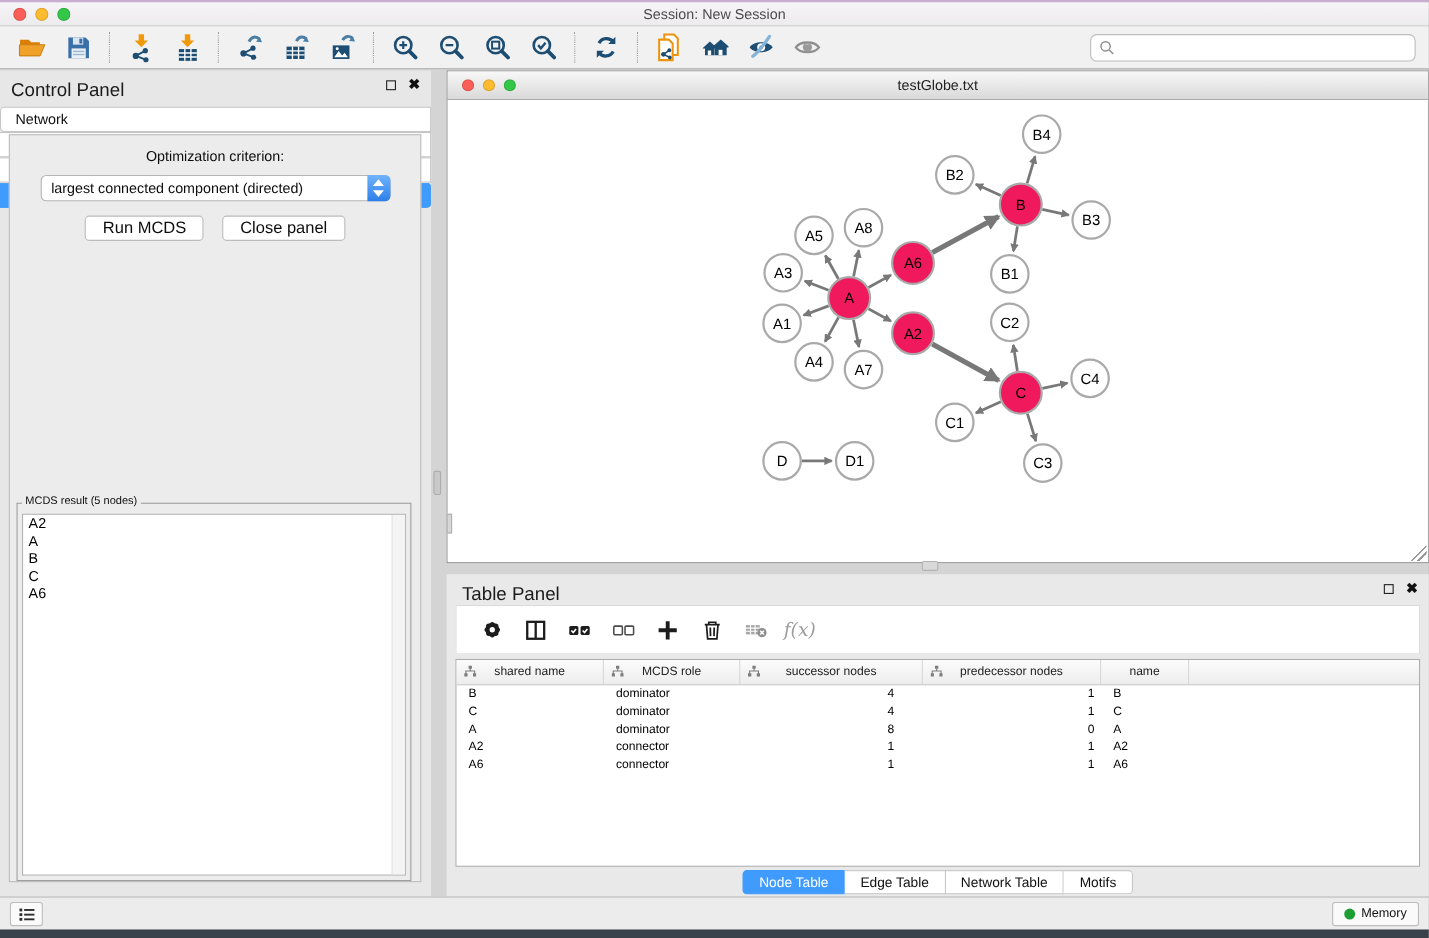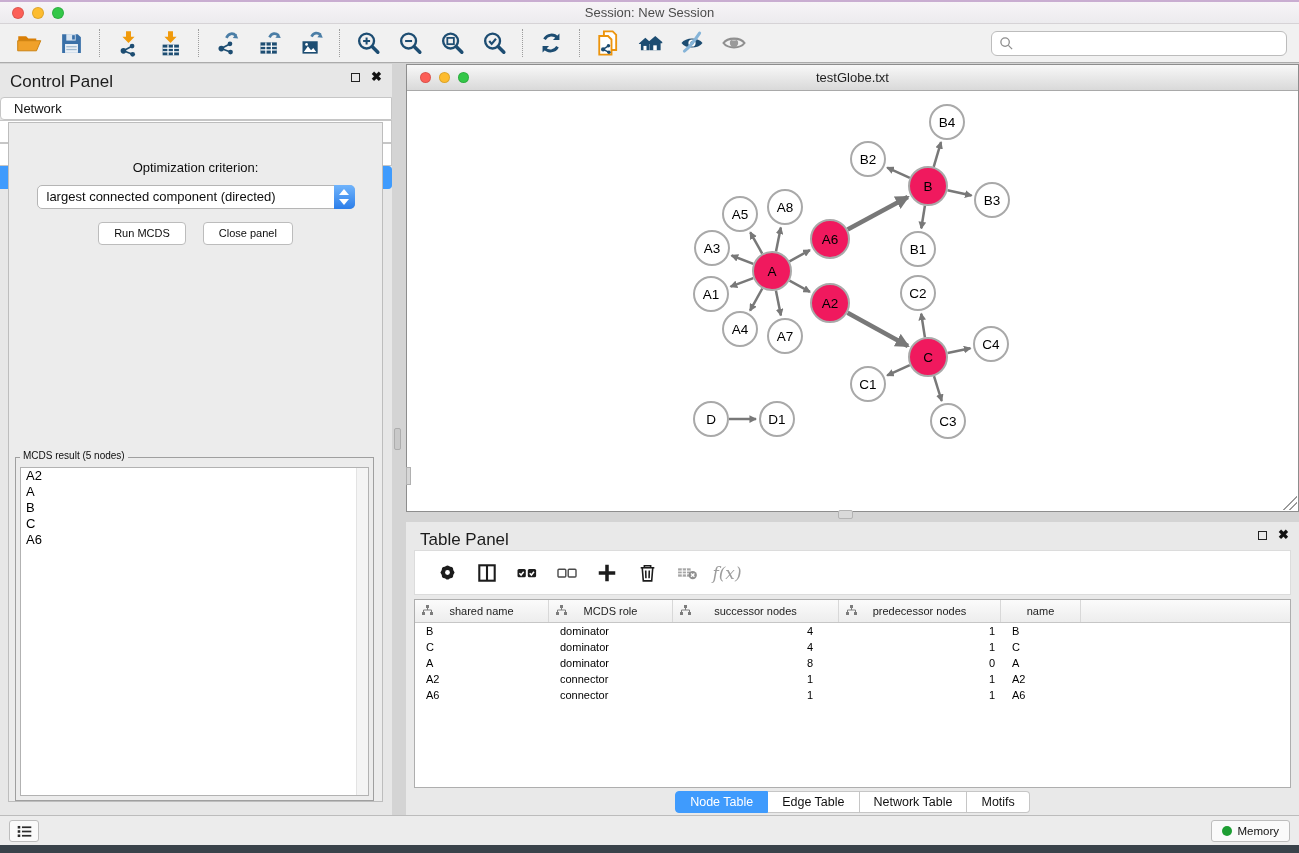--- a/index.html
+++ b/index.html
@@ -37,30 +37,30 @@
 
   .seg-group { display:flex; justify-content:center; }
   .seg-btn { height:23px; padding:0 13px; background:#fff; border:1px solid #c6c6c6; border-left:none;
     font-size:13px; line-height:21px; color:#111; }
   .seg-btn:first-child { border-left:1px solid #c6c6c6; border-radius:4px 0 0 4px; }
   .seg-btn:last-child { border-radius:0 4px 4px 0; }
   .seg-btn.active { background:#3f9bfd; border-color:#3f9bfd; color:#fff; }
   .cp-tabs { position:absolute; left:0; right:0; top:33px;flex-direction:column; }
 
   .cp-content { position:absolute; left:8px; right:9px; top:58px; bottom:13px; background:#ececec; border:1px solid #bdbdbd; }
-  .opt-label { margin-top:37px; text-align:center; font-size:13px; color:#0d0d0d; }
+  .opt-label { margin-top:11px; text-align:center; font-size:13px; color:#0d0d0d; }
   .dropdown { margin:10px auto 0; width:318px; height:24px; background:#fff; border:1px solid #b5b5b5;
     border-radius:5px; position:relative; font-size:13px; line-height:22px; padding-left:9px; color:#0d0d0d; }
   .dd-stepper { position:absolute; right:-1px; top:-1px; width:21px; height:24px;
     background:linear-gradient(#70b4fc,#2c7ee9); border-radius:0 5px 5px 0; }
   .dd-stepper:before { content:""; position:absolute; left:5.5px; top:4px; border:5px solid transparent; border-bottom:6px solid #fff; border-top:none; }
   .dd-stepper:after { content:""; position:absolute; left:5.5px; bottom:4px; border:5px solid transparent; border-top:6px solid #fff; border-bottom:none; }
   .cp-buttons { display:flex; justify-content:center; gap:17px; margin-top:13px; }
   .btn { height:23px; padding:0 15px; background:#fff; border:1px solid #bcbcbc; border-radius:4px;
-    font-size:11px; line-height:21px; color:#0d0d0d; }
+    font-size:15px; line-height:21px; color:#0d0d0d; }
 
   .mcds-fieldset { position:absolute; left:6px; right:8px; top:334px; height:344px; border:1px solid #9f9f9f; }
   .mcds-legend { position:absolute; top:-8px; left:4px; background:#ececec; padding:0 3px; font-size:10px; color:#0d0d0d; }
   .mcds-list { position:absolute; left:4px; right:4px; top:9px; bottom:4px; background:#fff; border:1px solid #b2b2b2; overflow:hidden; }
   .mcds-scroll { position:absolute; top:0; bottom:0; right:0; width:12px; background:#f4f4f4; border-left:1px solid #e3e3e3; }
   .mcds-item { font-size:13px; line-height:16px; padding:0 5px; color:#000; }
   .mcds-item:first-child { padding-top:3px; }
 
   
   .v-grip { position:absolute; left:394px; top:364px; width:7px; height:22px; background:#c9c9c9;

